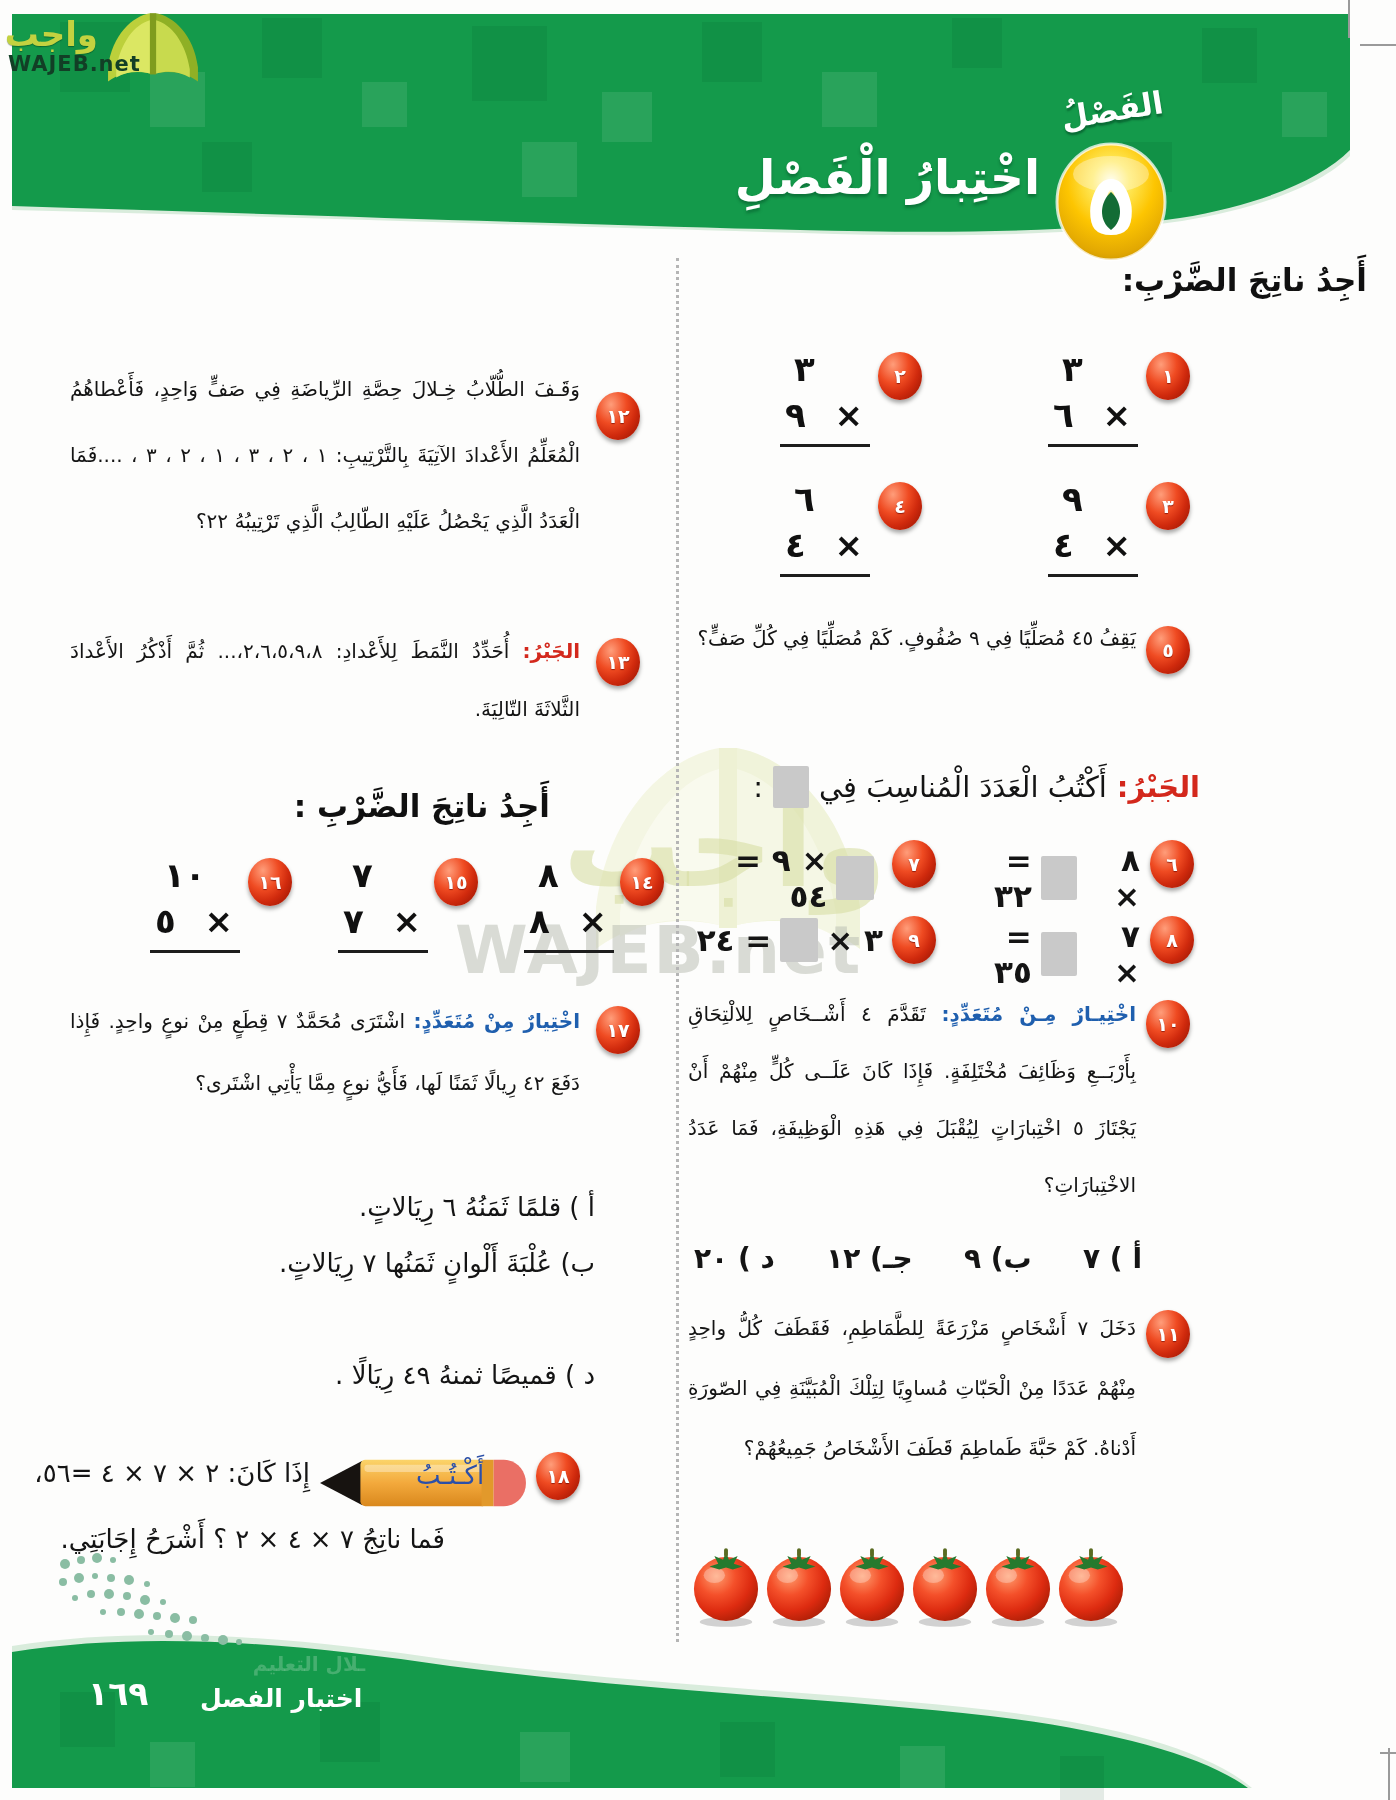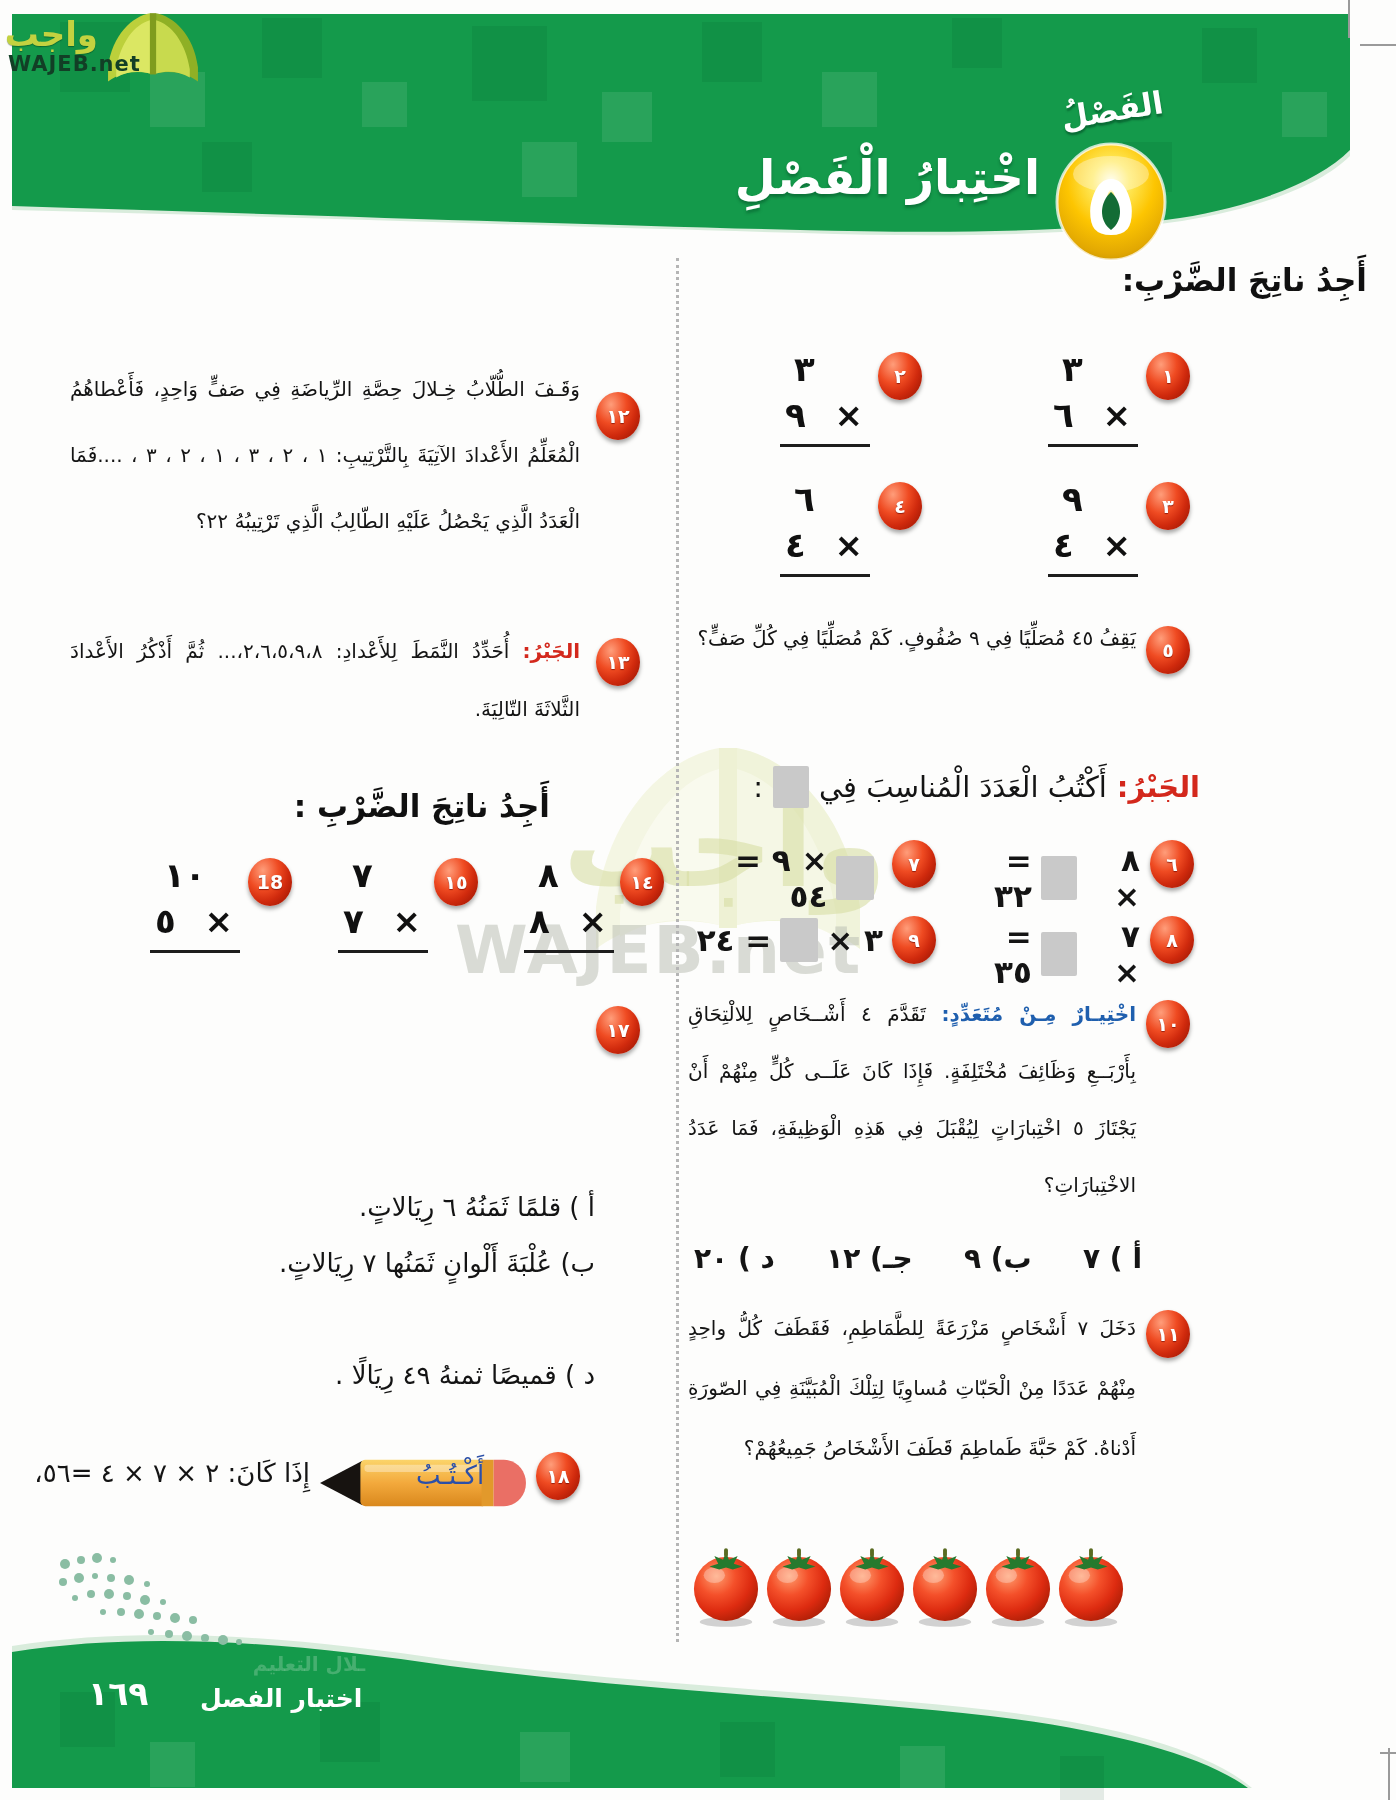--- a/index.html
+++ b/index.html
@@ -304,45 +304,50 @@
   </div>
   <div class="badge" style="left:434px;top:858px">١٥</div>
   <div class="mult" style="left:340px;top:852px">
     <div class="m-top">٧</div>
     <div class="m-bot">
         <span>٧</span>
         <span>×</span>
       </div>
     <div class="m-line"></div>
   </div>
-  <div class="badge" style="left:248px;top:858px">18</div>
+  <div class="badge" style="left:248px;top:858px">١٦</div>
   <div class="mult" style="left:152px;top:852px">
     <div class="m-top">١٠</div>
     <div class="m-bot">
         <span>٥</span>
         <span>×</span>
       </div>
     <div class="m-line"></div>
   </div>
 
   <div class="badge" style="left:596px;top:1006px">١٧</div>
+  <div class="para" style="left:70px;top:990px;width:510px;line-height:62px">
+    <span class="lead-blue">اخْتِيارٌ مِنْ مُتَعَدِّدٍ:</span>
+    <span>اشْتَرَى مُحَمَّدٌ ٧ قِطَعٍ مِنْ نوعٍ واحِدٍ. فَإِذا دَفَعَ ٤٢ رِيالًا ثَمَنًا لَها، فَأَيُّ نوعٍ مِمَّا يَأْتِي اشْتَرى؟</span>
+  </div>
   <div class="choice-line" style="left:70px;top:1192px;width:525px">أ ) قلمًا ثَمَنُهُ ٦ رِيَالاتٍ.</div>
   <div class="choice-line" style="left:70px;top:1248px;width:525px">ب) عُلْبَةَ أَلْوانٍ ثَمَنُها ٧ رِيَالاتٍ.</div>
   <div class="choice-line" style="left:70px;top:1360px;width:525px">د ) قميصًا ثمنهُ ٤٩ رِيَالًا .</div>
 
   <div class="badge" style="left:536px;top:1452px">١٨</div>
   <svg class="abs" style="left:318px;top:1444px;z-index:3" width="212" height="78" viewBox="0 0 210 76">
     <polygon points="2,38 44,16 44,60" fill="#171310"></polygon>
     <rect x="42" y="15" width="126" height="46" rx="5" fill="url(#penG)"></rect>
     <rect x="46" y="20" width="118" height="7" rx="3" fill="rgba(255,255,255,0.35)"></rect>
     <rect x="162" y="15" width="12" height="46" fill="#e2992b"></rect>
     <path d="M174,15 h10 c12,0 22,10 22,23 c0,13 -10,23 -22,23 h-10 Z" fill="#ea6f65"></path>
   </svg>
   <div class="write-label" style="left:390px;top:1460px;width:120px">أَكْـتُـبُ</div>
   <div class="p18-line" style="left:20px;top:1458px;width:290px">إِذَا كَانَ: ٢ × ٧ × ٤ =٥٦،</div>
+  <div class="p18-line" style="left:55px;top:1524px;width:390px">فَما ناتِجُ ٧ × ٤ × ٢ ؟ أَشْرَحُ إِجَابَتِي.</div>
 
   <svg class="abs" style="left:55px;top:1550px;z-index:3" width="200" height="108" viewBox="0 0 200 108">
     <g fill="#8abda3">
       <circle cx="10" cy="14" r="5"></circle>
         <circle cx="26" cy="10" r="4"></circle>
         <circle cx="42" cy="8" r="5"></circle>
         <circle cx="58" cy="10" r="3"></circle>
       <circle cx="8" cy="32" r="4"></circle>
         <circle cx="24" cy="28" r="5"></circle>
         <circle cx="40" cy="26" r="3"></circle>

